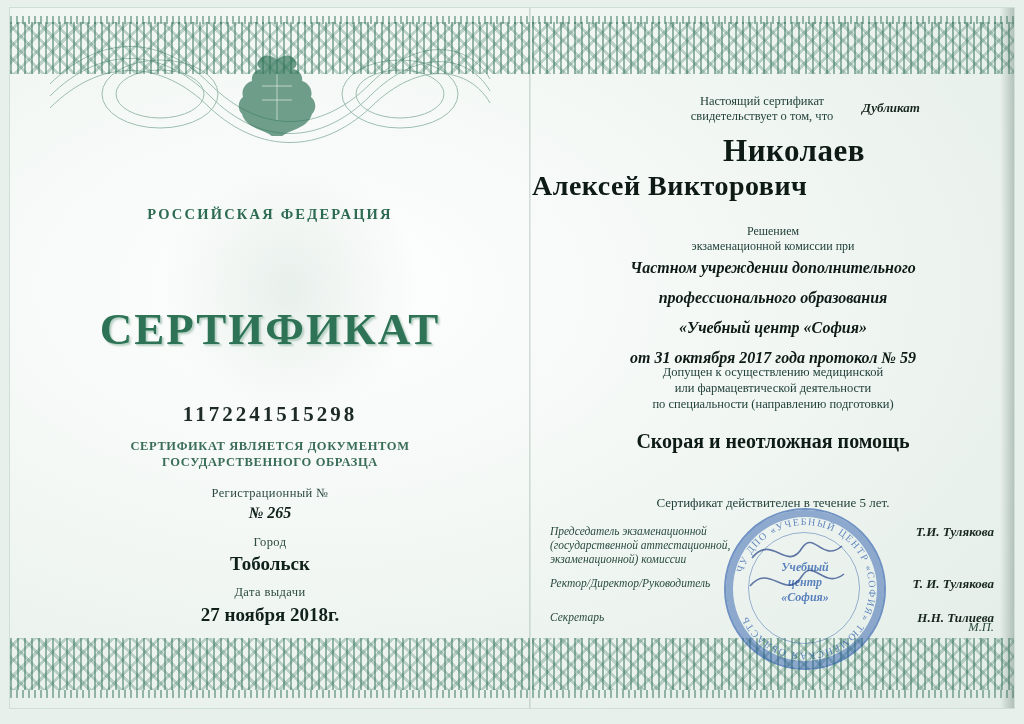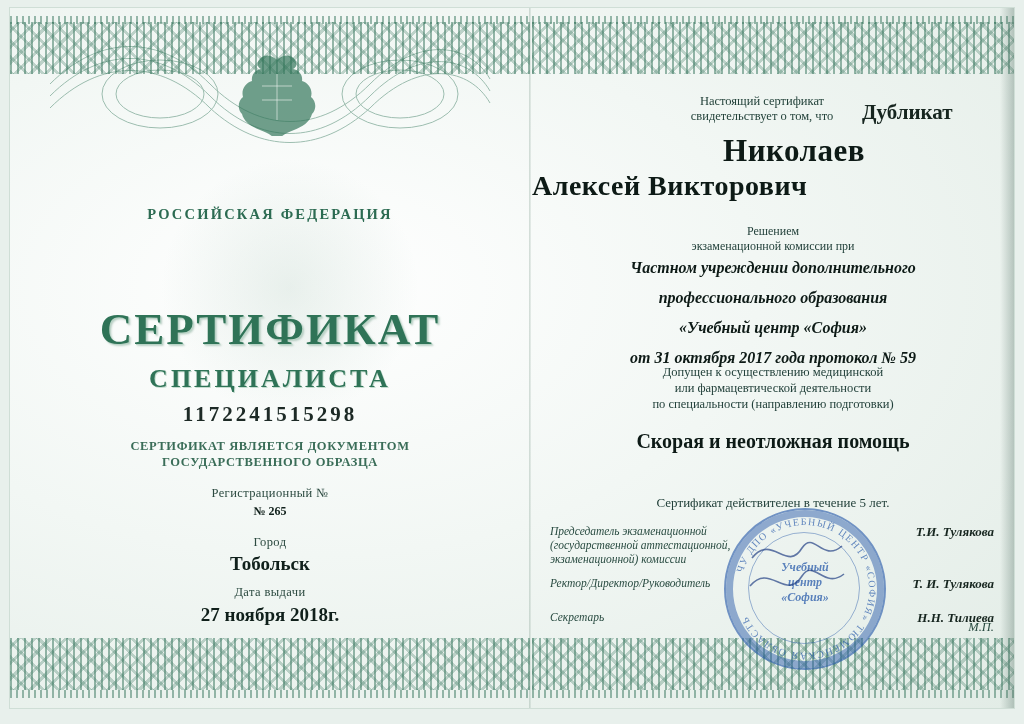--- a/index.html
+++ b/index.html
@@ -91,33 +91,33 @@
   }
   .lbl{
     position:absolute;left:0;width:520px;text-align:center;
     font-size:12.5px;color:#2c4a40;letter-spacing:.4px;
   }
   .val{
     position:absolute;left:0;width:520px;text-align:center;
     font-weight:700;color:#10201b;
   }
   .reg-lbl{top:478px;}
-  .reg-val{top:496px;font-size:12px;}
+  .reg-val{top:496px;font-size:16px;font-style:italic;}
   .city-lbl{top:527px;}
   .city-val{top:545px;font-size:19px;}
   .date-lbl{top:577px;}
   .date-val{top:596px;font-size:19px;}
 
   
   .r-intro{
     position:absolute;left:140px;top:86px;width:180px;text-align:center;
     font-size:12.5px;line-height:15px;color:#23423a;
   }
   .duplicate{
-    position:absolute;left:330px;top:92px;font-size:21px;font-weight:700;color:#16251f;
+    position:absolute;left:330px;top:92px;font-size:13px;font-weight:700;color:#16251f;font-style:italic;
   }
   .surname{
     position:absolute;left:0;top:125px;width:482px;text-align:center;
     font-size:31px;font-weight:700;color:#0d1a16;letter-spacing:.5px;margin-left:21px;
   }
   .fullname{
     position:absolute;left:0;top:162px;width:482px;text-align:left;
     font-size:28px;font-weight:700;color:#0d1a16;letter-spacing:.5px;
   }
   .by-decision{
@@ -217,21 +217,20 @@
           <g fill="none" stroke="#ffffff" stroke-width="1" opacity="0.55">
             <path d="M39,24 l0,46 M24,36 l30,0 M24,50 l30,0"></path>
           </g>
         </svg>
       </div>
 
       <div class="watermark"></div>
 
       <div class="rf">РОССИЙСКАЯ ФЕДЕРАЦИЯ</div>
       <div class="cert-title">СЕРТИФИКАТ</div>
-      <div class="cert-sub">СПЕЦИАЛИСТА</div>
       <div class="cert-number">1172241515298</div>
 
       <div class="gov-note">
         <div>СЕРТИФИКАТ ЯВЛЯЕТСЯ ДОКУМЕНТОМ</div>
         <div>ГОСУДАРСТВЕННОГО ОБРАЗЦА</div>
       </div>
 
       <div class="lbl reg-lbl">Регистрационный №</div>
       <div class="val reg-val">№ 265</div>
 

